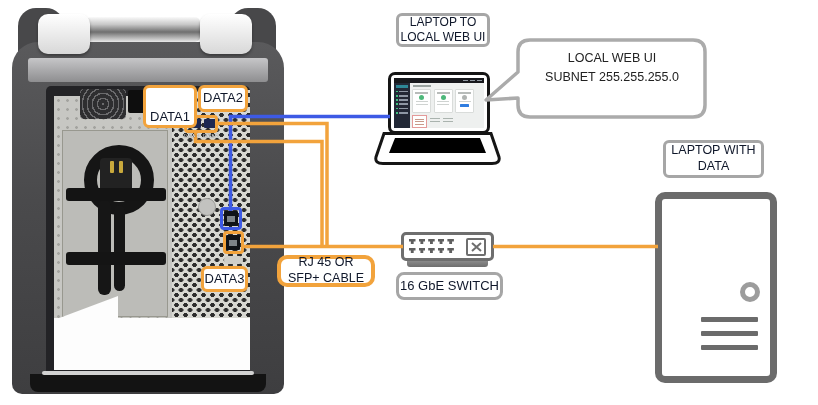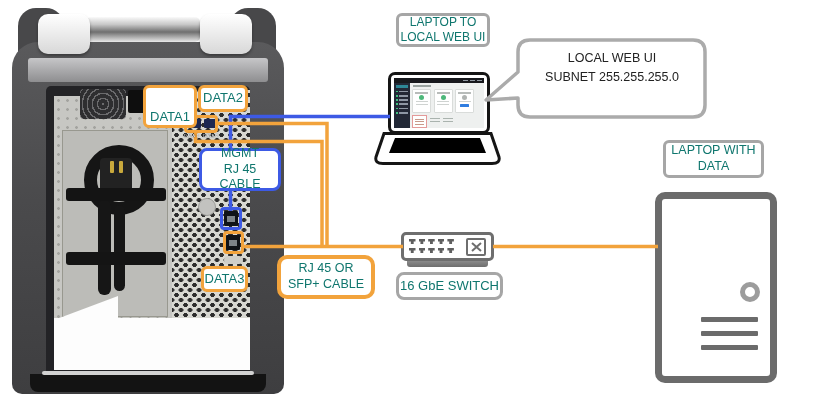--- a/index.html
+++ b/index.html
@@ -6,21 +6,21 @@
   .canvas{
     position:relative;width:818px;height:405px;background:#fff;overflow:hidden;
     font-family:"Liberation Sans",sans-serif;color:#1a1a1a;
   }
   .abs{position:absolute;}
 
   
   .tag{
     position:absolute;background:#fff;display:flex;flex-direction:column;
     align-items:center;justify-content:center;text-align:center;
-    font-size:13px;line-height:1.25;color:#0f766e;z-index:6;box-sizing:border-box;
+    font-size:13px;line-height:1.25;color:#0f172a;z-index:6;box-sizing:border-box;
   }
   .tag.orange{border:3.5px solid #F2A33C;border-radius:6px;}
   .tag.blue{border:3.5px solid #3D5AE5;border-radius:8px;}
   .tag.gray{border:3px solid #A6A6A6;border-radius:7px;}
 
   
   .tower-ear{background:#48484a;border-radius:18px 18px 6px 6px;z-index:1;}
   .tower-body{background:linear-gradient(180deg,#5a5a5c 0%,#4a4a4c 45%,#3e3e40 100%);
     border-radius:26px 26px 10px 10px;z-index:1;}
   .handle-bar{background:linear-gradient(180deg,#fafafa 0%,#c7c7c7 30%,#6f6f6f 60%,#e9e9e9 100%);
@@ -166,28 +166,24 @@
   <div class="port-highlight orange" style="left:184px;top:115px;width:34px;height:18px;"></div>
   <div class="port-highlight blue" style="left:220px;top:207px;width:22px;height:23px;"></div>
   <div class="port-highlight orange" style="left:223px;top:231px;width:21px;height:23px;"></div>
 
   <div class="tag orange" style="left:143px;top:85px;width:54px;height:43px;justify-content:flex-end;">
     <span>DATA1</span>
   </div>
   <div class="tag orange" style="left:198px;top:85px;width:50px;height:27px;">
     <span>DATA2</span>
   </div>
-  <div class="tag blue" style="left:199px;top:148px;width:82px;height:43px;font-size:12.5px;">
-    <span>MGMT</span>
-    <span>RJ 45 CABLE</span>
-  </div>
   <div class="tag orange" style="left:201px;top:266px;width:47px;height:26px;">
     <span>DATA3</span>
   </div>
-  <div class="tag orange" style="left:277px;top:255px;width:98px;height:44px;border-width:4px;border-radius:10px;font-size:12.5px;">
+  <div class="tag orange" style="left:277px;top:255px;width:98px;height:32px;border-width:4px;border-radius:10px;font-size:12.5px;">
     <span>RJ 45 OR</span>
     <span>SFP+ CABLE</span>
   </div>
 
   <div class="tag gray" style="left:396px;top:13px;width:94px;height:34px;font-size:12px;border-radius:6px;">
     <span>LAPTOP TO</span>
     <span>LOCAL WEB UI</span>
   </div>
 
   <div class="abs laptop-lid" style="left:388px;top:72px;width:102px;height:62px;"></div>

